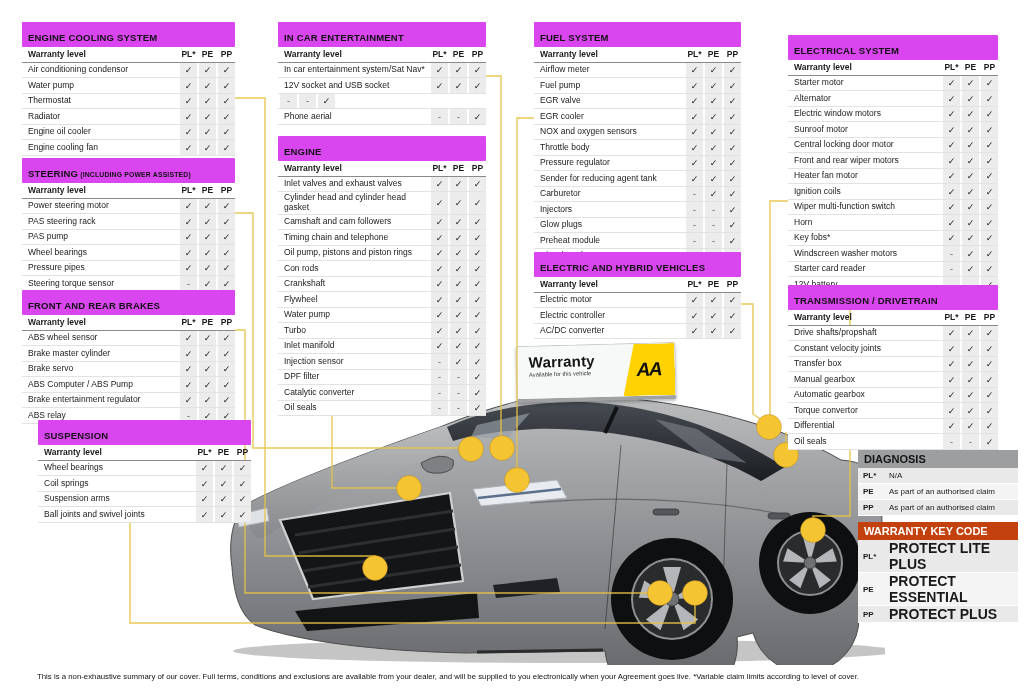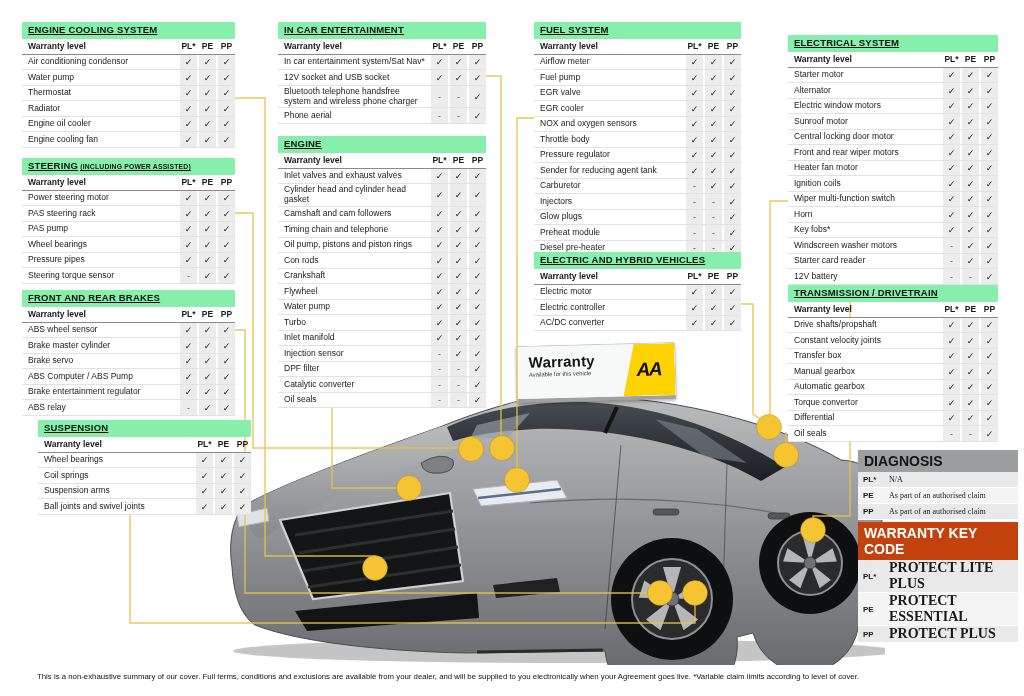--- a/index.html
+++ b/index.html
@@ -3,22 +3,22 @@
 <meta charset="utf-8">
 <style>
   html,body{margin:0;padding:0;}
   body{
     width:1024px;height:696px;position:relative;background:#ffffff;
     font-family:"Liberation Sans",sans-serif;overflow:hidden;color:#1a1a1a;
   }
   
   .tbl{position:absolute;font-size:8.5px;line-height:1.15;}
   .th{
-    background:#86efac;font-weight:bold;font-size:9.5px;letter-spacing:.2px;
-    padding:3px 4px 3px 6px;color:#111;border-radius:1px;text-decoration:underline;
+    background:#d946ef;font-weight:bold;font-size:9.5px;letter-spacing:.2px;
+    padding:11px 4px 3px 6px;color:#111;border-radius:1px;
   }
   .ths{font-size:6.8px;font-weight:bold;margin-left:2px;}
   .sub{display:flex;align-items:center;font-weight:bold;height:15px;border-bottom:1.5px solid #8a8a8a;}
   .sub .lbl{flex:1;padding-left:6px;}
   .c{width:17px;margin-left:2px;text-align:center;flex:none;}
   .row{display:flex;align-items:center;min-height:14.5px;border-bottom:1px solid #e2e2e2;background:#fff;}
   .row .lbl{flex:1;padding:1px 2px 1px 6px;}
   .row .c{background:#ececec;align-self:stretch;display:flex;align-items:center;justify-content:center;font-size:9px;}
   .row .c.dash{color:#555;}
   
@@ -29,28 +29,28 @@
   #t-ice{left:278px;top:22px;width:208px;}
   #t-engine{left:278px;top:136px;width:208px;}
   #t-fuel{left:534px;top:22px;width:207px;}
   #t-ehv{left:534px;top:252px;width:207px;}
   #t-electrical{left:788px;top:35px;width:210px;}
   #t-transmission{left:788px;top:285px;width:210px;}
   
   .kv{position:absolute;font-size:8px;width:160px;}
   #t-diagnosis{left:858px;top:450px;}
   #t-keycode{left:858px;top:522px;}
-  .kv .th2{font-weight:bold;font-size:14px;padding:3px 6px;}
+  .kv .th2{font-weight:bold;font-size:11px;padding:3px 6px;}
   #t-diagnosis .th2{background:#9C9EA0;color:#141414;}
   #t-keycode .th2{background:#c2410c;color:#ffffff;}
   .kv .row{border-bottom:1px solid #fff;min-height:15px;}
   .kv .row:nth-child(even){background:#e9e9e9;}
   .kv .row:nth-child(odd){background:#f4f4f4;}
   .kv .k{width:26px;font-weight:bold;padding-left:5px;flex:none;}
-  .kv .v{flex:1;padding-right:20px;font-family:Liberation Serif, serif;}
+  .kv .v{flex:1;padding-right:20px;}
   #t-keycode .v{font-weight:bold;font-size:14px;}
   
   #car{position:absolute;left:225px;top:385px;width:660px;height:280px;}
   #overlay{position:absolute;left:0;top:0;width:1024px;height:696px;pointer-events:none;}
   
   #roofsign{
     position:absolute;left:516px;top:344px;width:158px;height:52px;
     transform:rotate(-1.5deg);display:flex;background:#f7f8f8;
     border:1px solid #c9cacc;border-bottom:4px solid #9fa1a3;border-radius:3px;
     box-shadow:0 2px 3px rgba(0,0,0,.25);overflow:hidden;
@@ -387,21 +387,20 @@
       <span class="c ">✓</span>
       <span class="c ">✓</span>
     </div>
     <div class="row">
       <span class="lbl">12V socket and USB socket</span>
       <span class="c ">✓</span>
       <span class="c ">✓</span>
       <span class="c ">✓</span>
     </div>
     <div class="row">
-      <span class="lbl">Bluetooth telephone handsfree system and wireless phone charger</span>
       <span class="c dash">-</span>
       <span class="c dash">-</span>
       <span class="c ">✓</span>
     </div>
     <div class="row">
       <span class="lbl">Phone aerial</span>
       <span class="c dash">-</span>
       <span class="c dash">-</span>
       <span class="c ">✓</span>
     </div>

